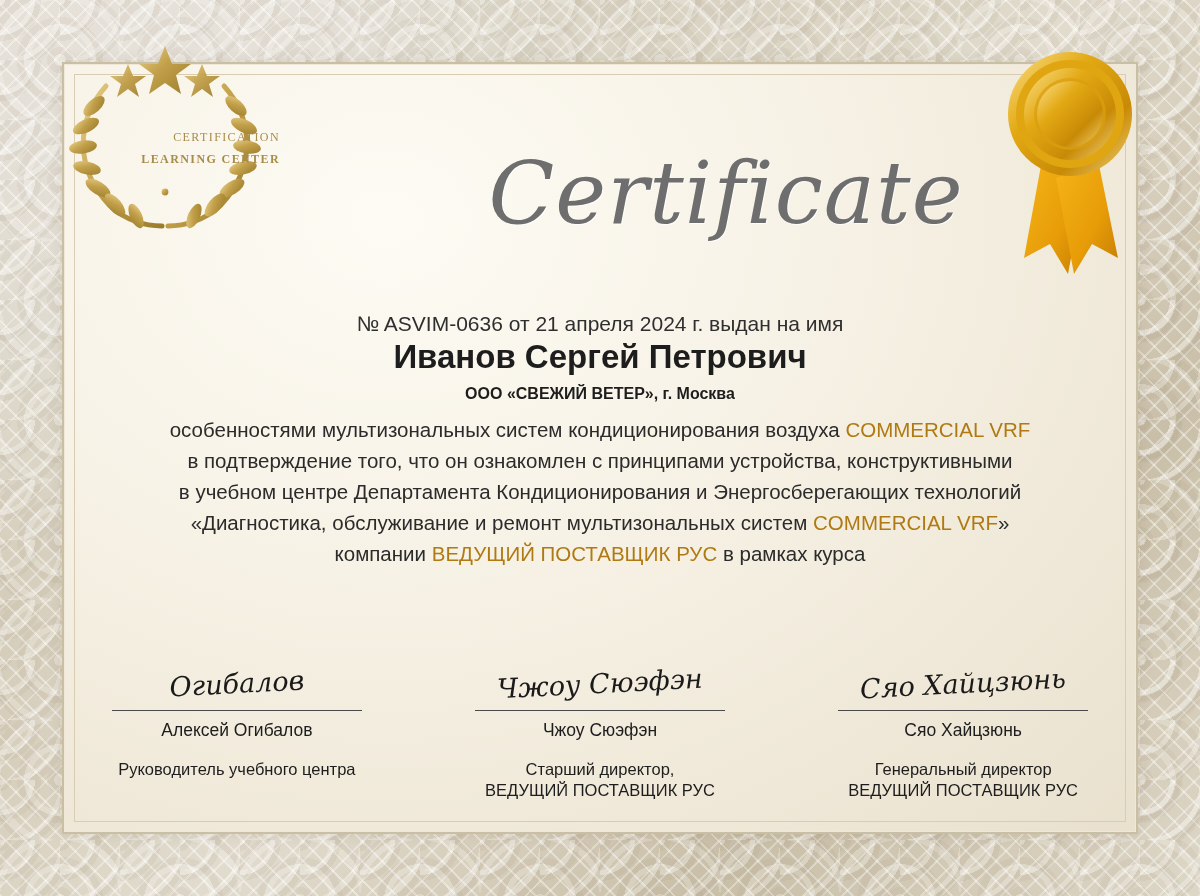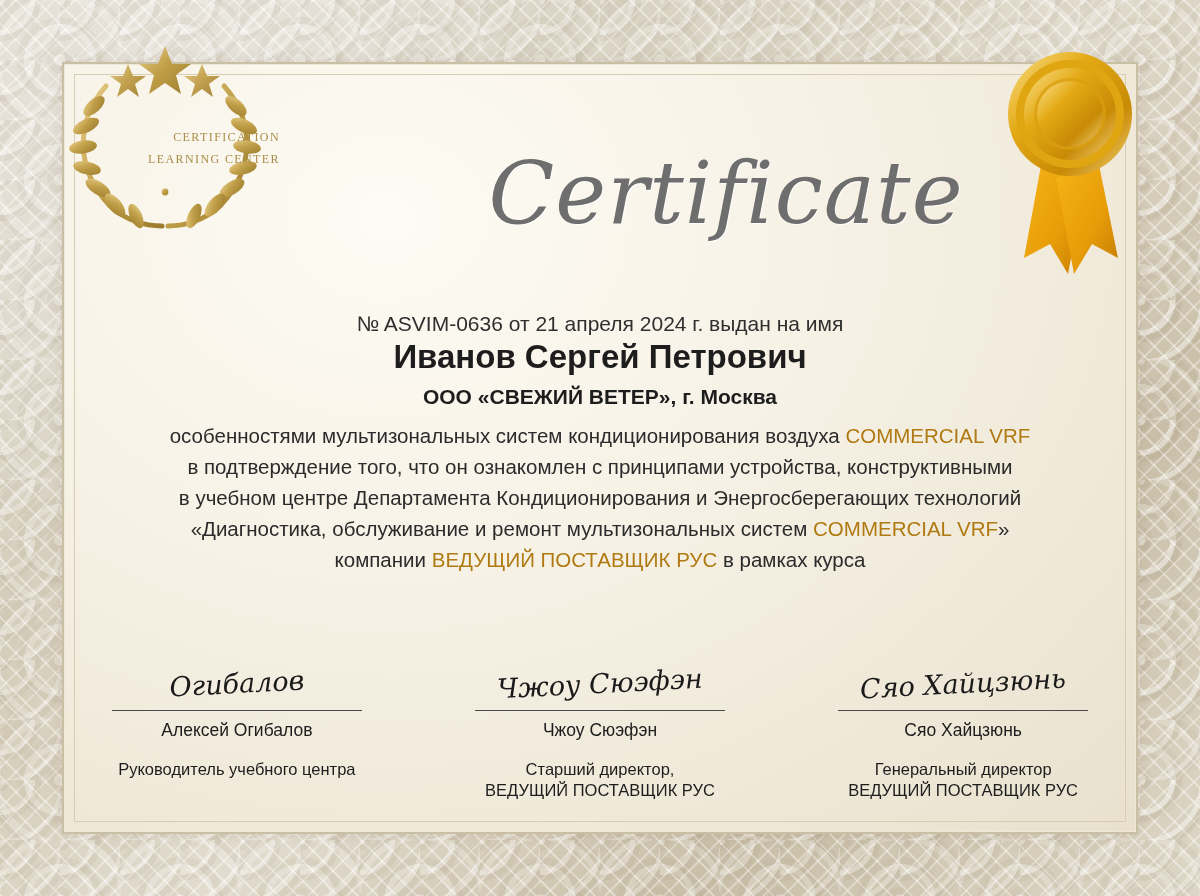--- a/index.html
+++ b/index.html
@@ -75,21 +75,21 @@
     left: 0;
     top: 78px;
     width: 230px;
     text-align: right;
     color: #a88c4a;
     letter-spacing: 1.4px;
     font-size: 12px;
     font-family: "Liberation Serif", serif;
     margin-top: 12px;
   }
-  .emblem-text .l2 { display:block; margin-top: 7px; }
+  .emblem-text .l2 { display:block; margin-top: 7px; font-weight: bold; }
 
   
   .seal {
     position: absolute;
     right: 64px;
     top: 48px;
     width: 130px;
     height: 245px;
   }
 
@@ -122,21 +122,21 @@
     color: #2f2f2f;
     margin-bottom: 2px;
   }
   .line-name {
     font-size: 33px;
     font-weight: bold;
     color: #1d1d1d;
     margin-bottom: 9px;
   }
   .line-company {
-    font-size: 21px;
+    font-size: 16px;
     font-weight: bold;
     color: #1d1d1d;
     margin-bottom: 11px;
   }
   .para {
     font-size: 20.5px;
     line-height: 31px;
     color: #2b2b2b;
   }
   .para .accent { color: #b07a12; }

